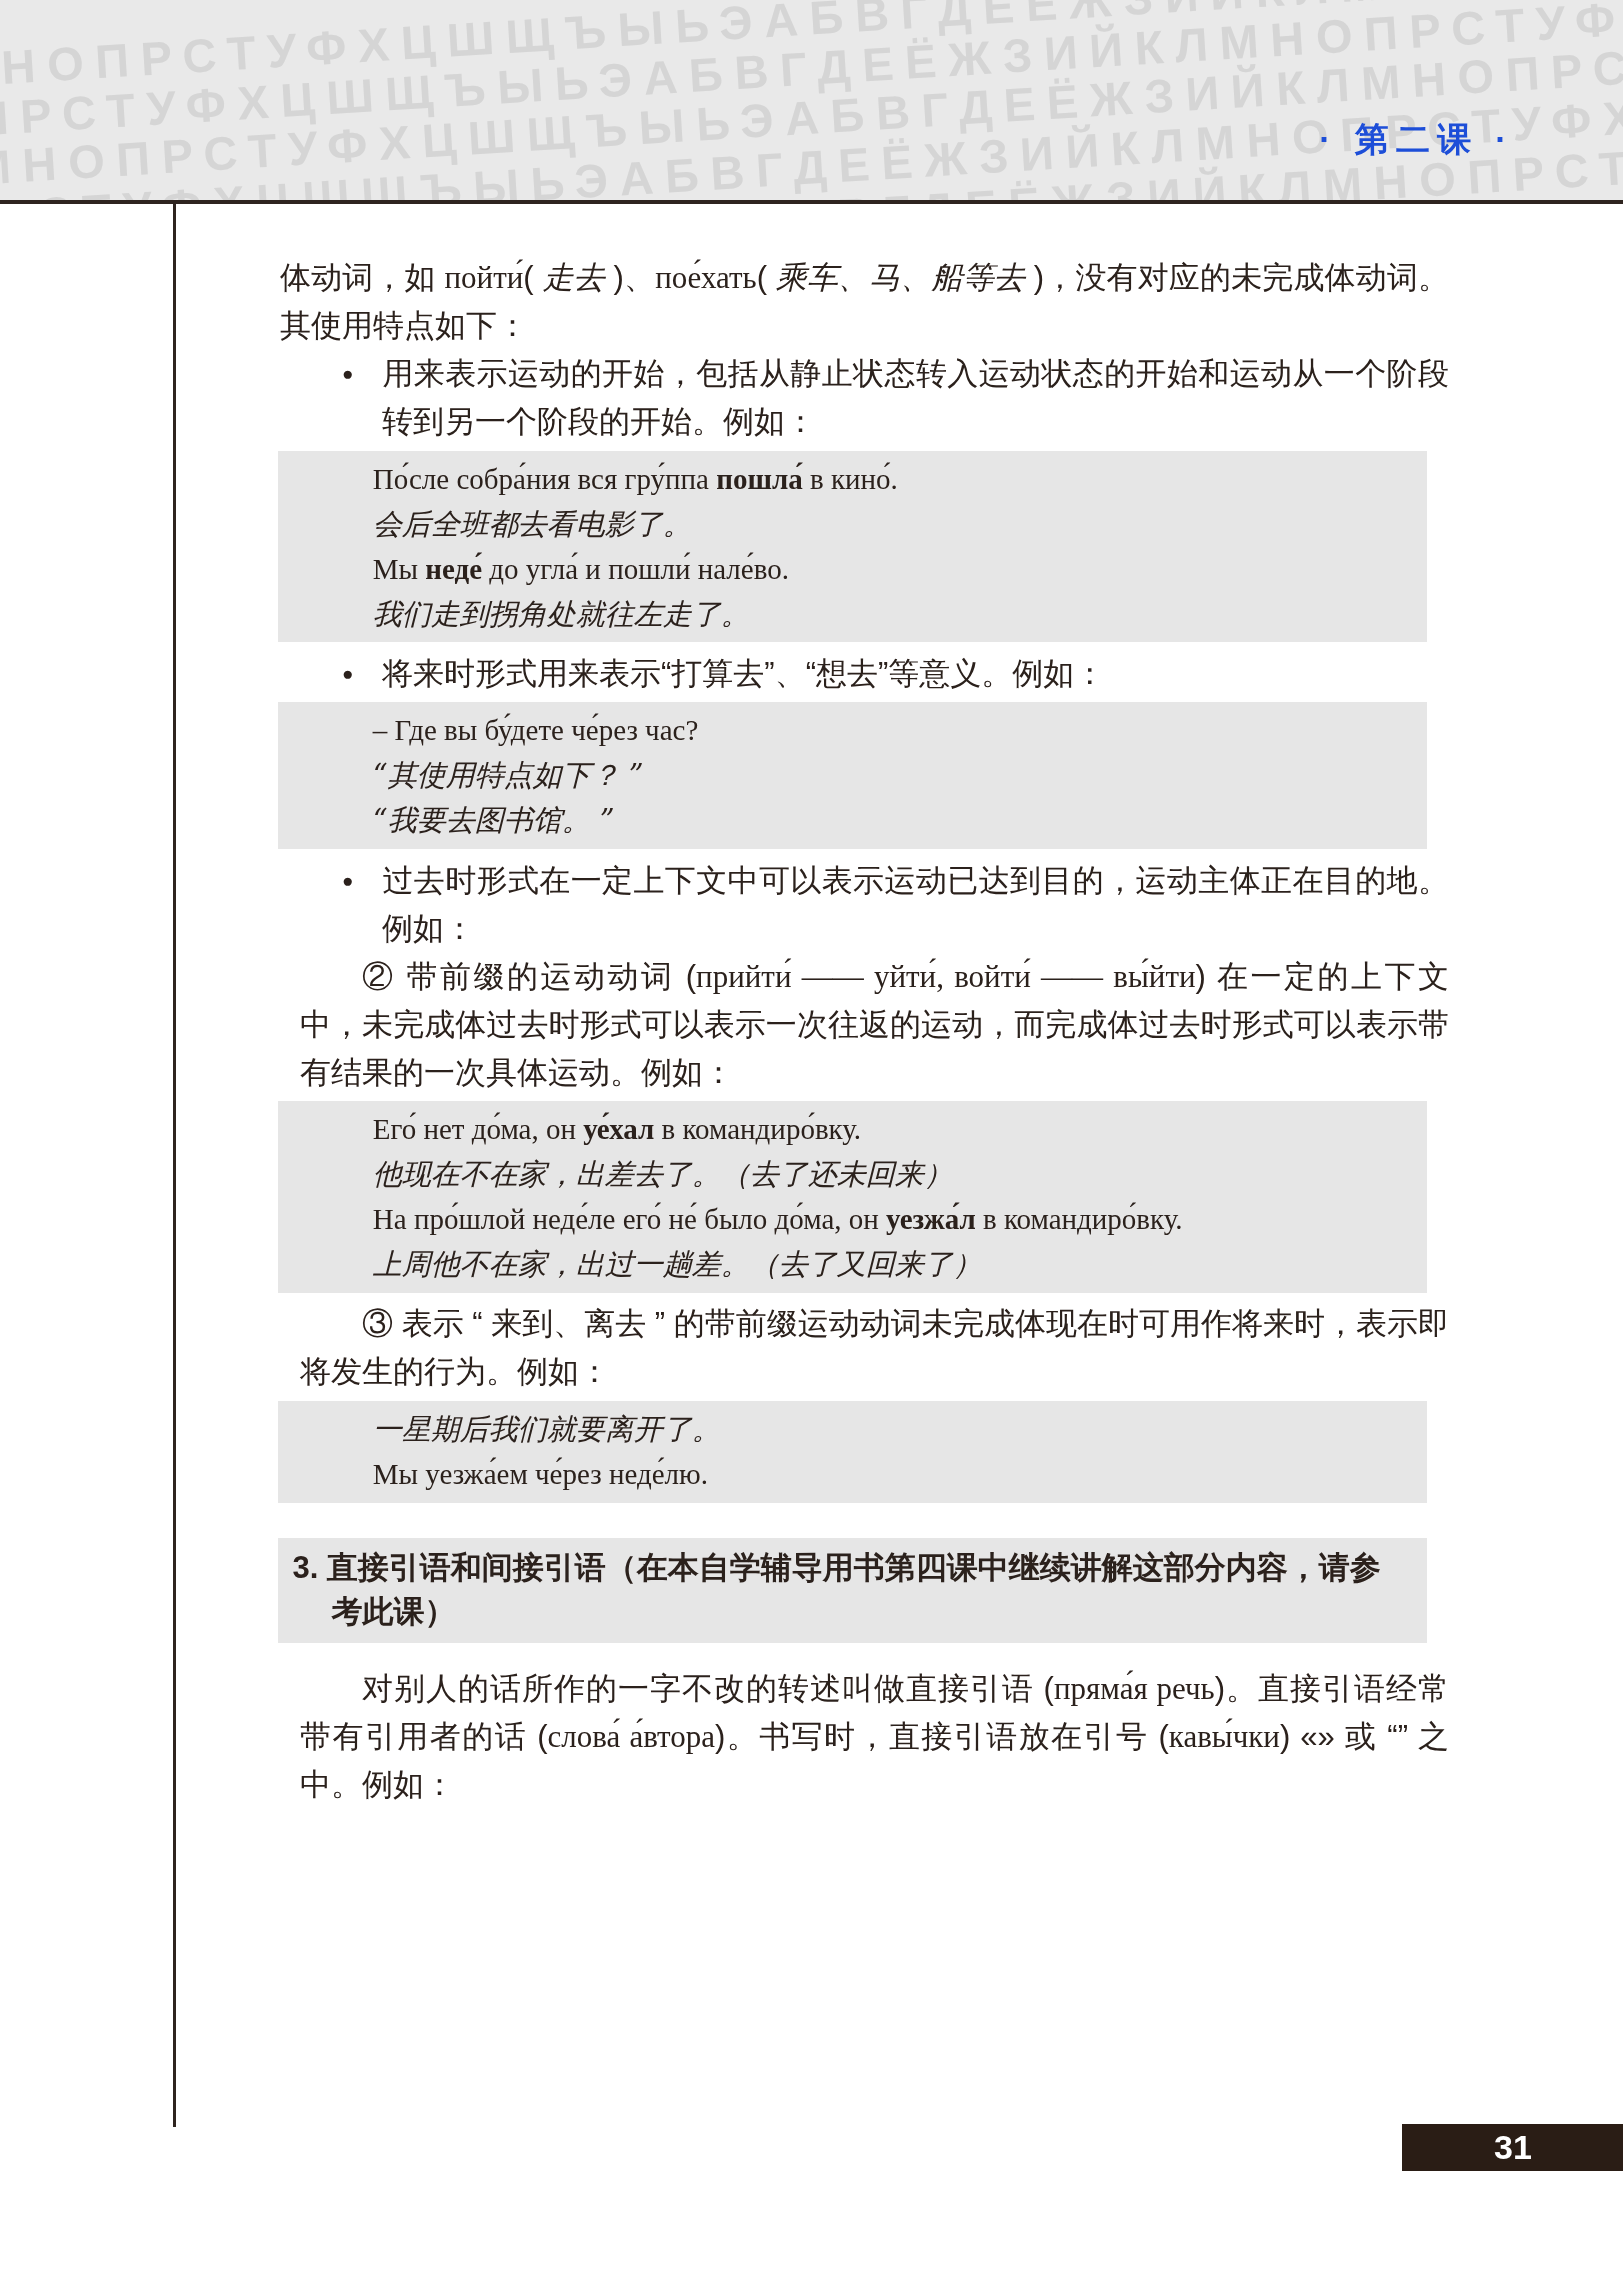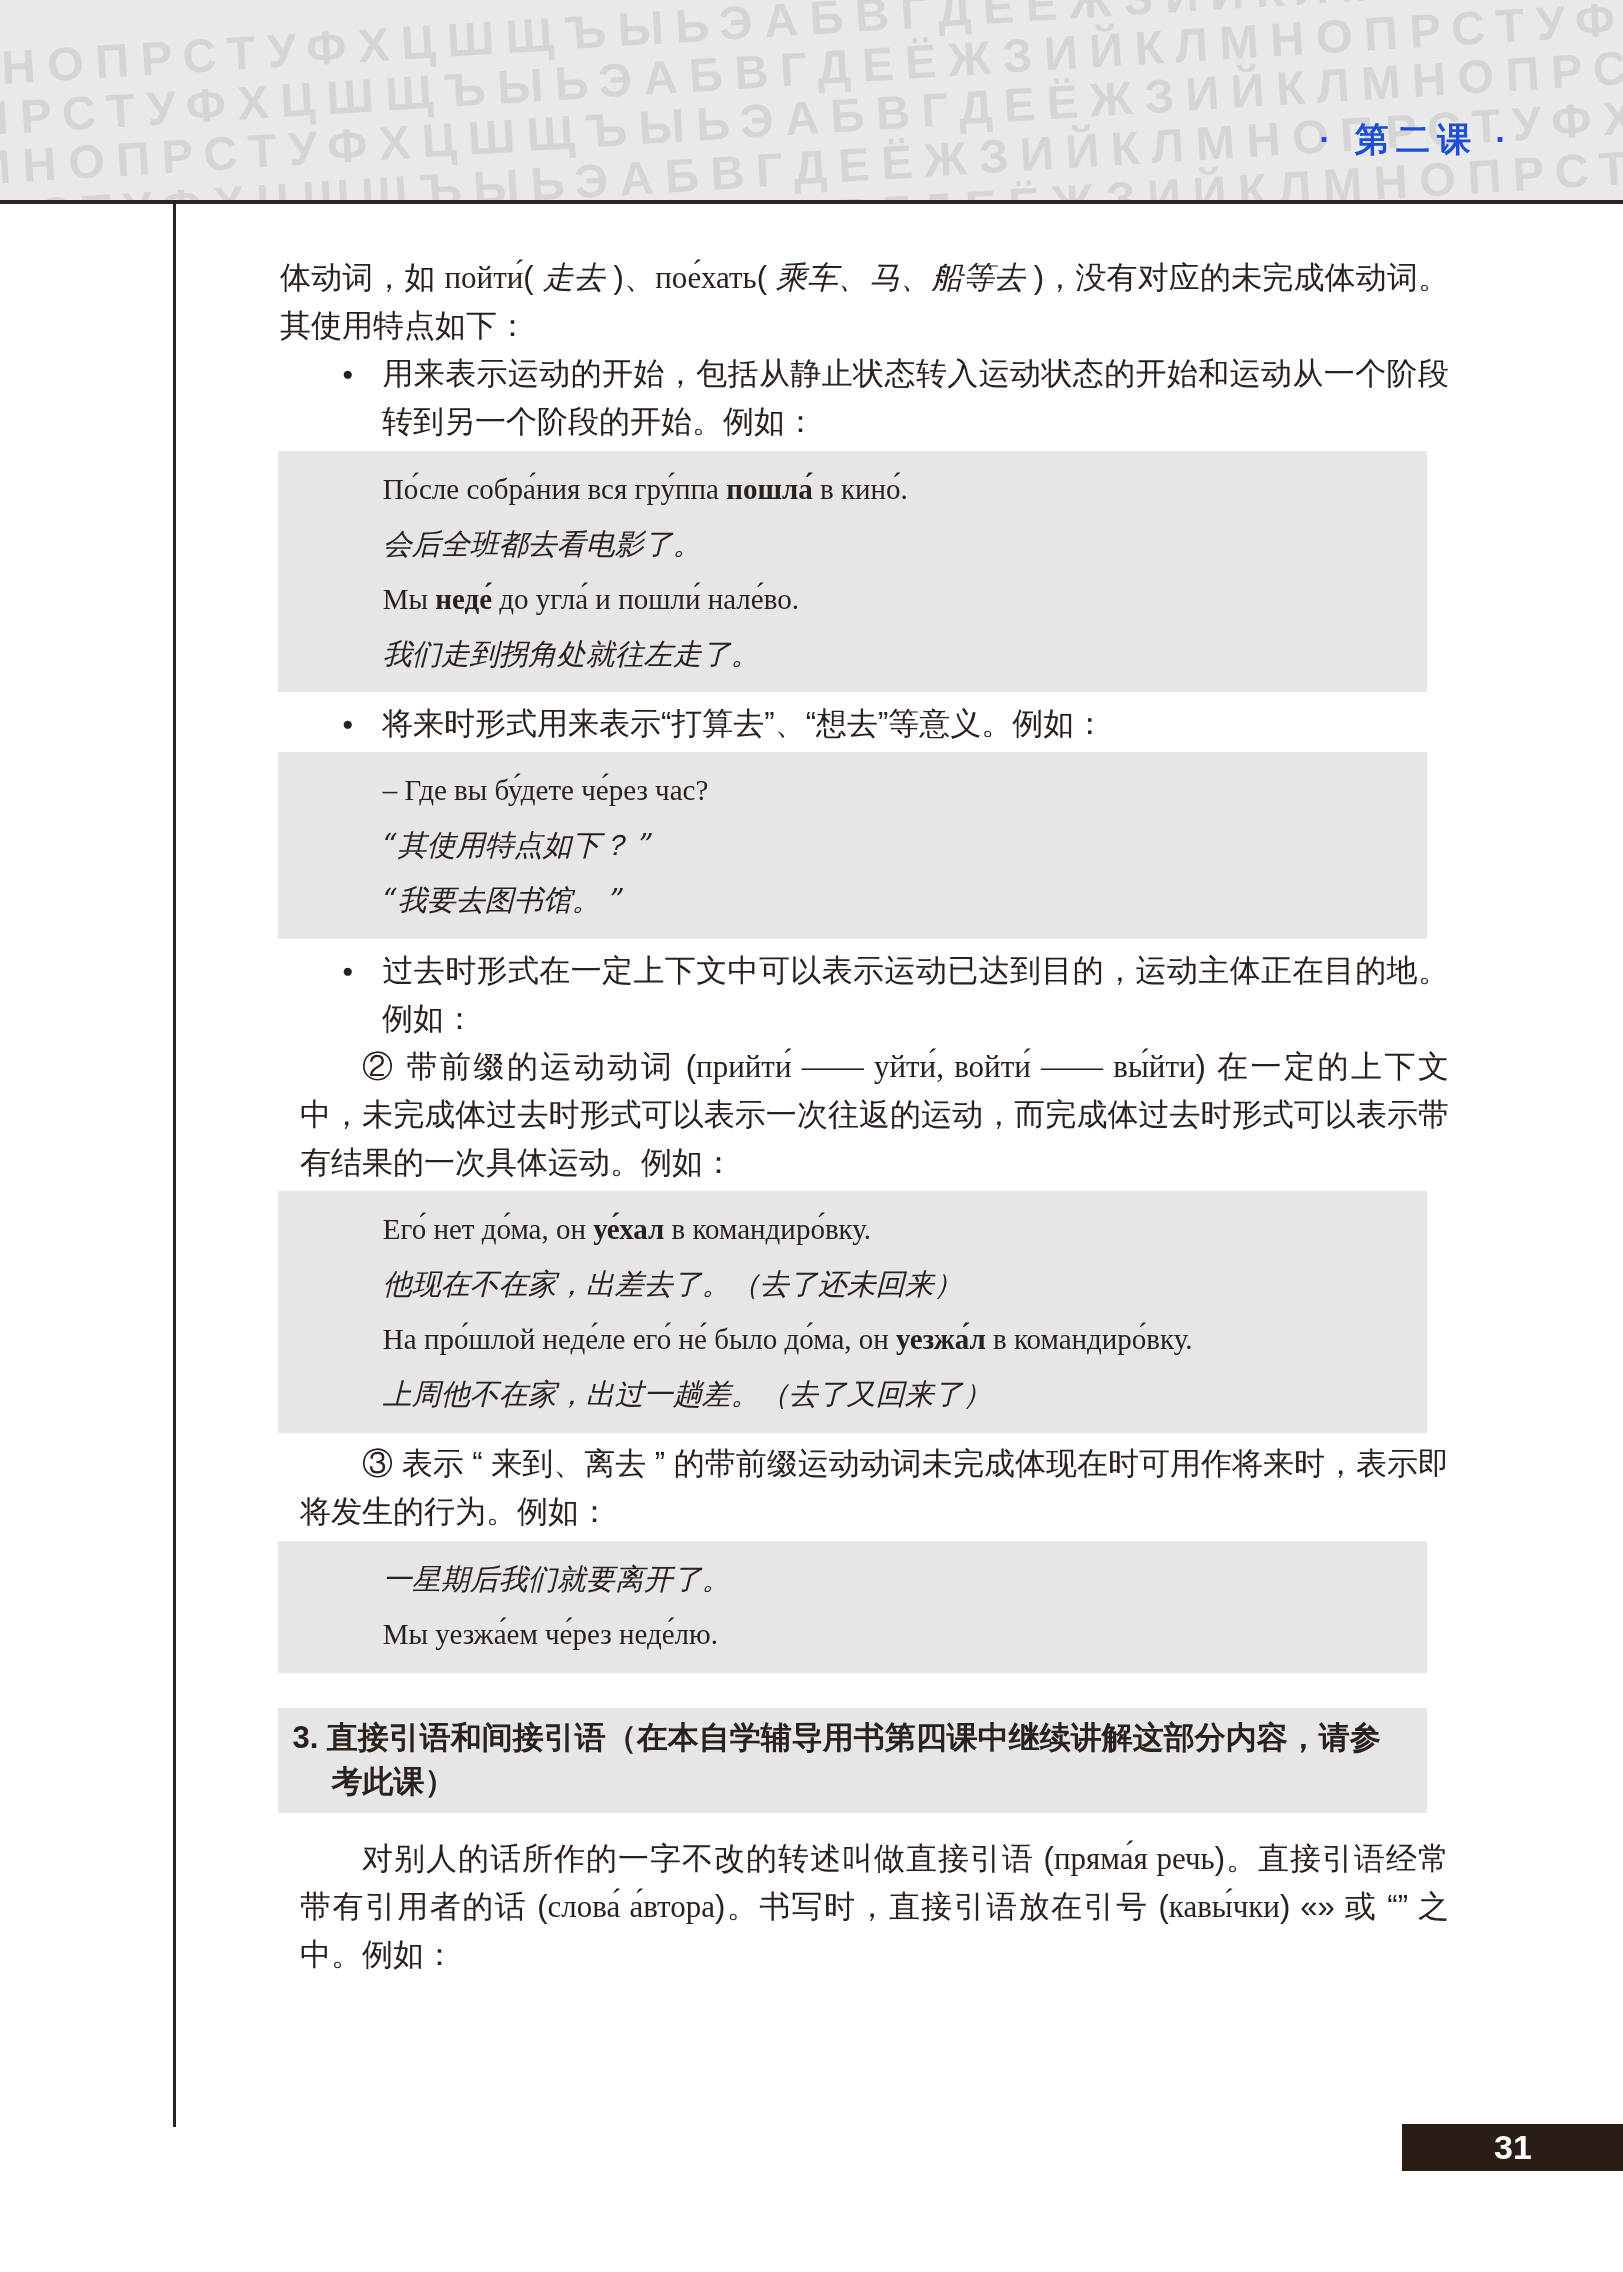--- a/index.html
+++ b/index.html
@@ -24,21 +24,21 @@
            line-height:48px;text-align:justify;}
   .content>.para:first-child{margin-top:42px;}
   .para.indent{text-indent:2em;margin-left:20px;}
 
   .bullet{margin-left:102px;text-indent:-40px;}
   .dot{display:inline-block;width:40px;text-indent:0;font-size:19px;vertical-align:3.7px;
        letter-spacing:0;}
 
   .exbox{margin:4.4px 0 7.3px -2.2px;width:1149px;box-sizing:border-box;
          padding:5.9px 22px 5.9px 95px;background:#e6e6e6;}
-  .exline{margin:10px;font-size:29px;line-height:45px;text-align:left;}
+  .exline{margin:0;font-size:29px;line-height:45px;text-align:left;}
 
   .h3box{margin:35px 0 0 -2.2px;width:1149px;box-sizing:border-box;
          padding:8.8px 22px 8.8px 14.6px;background:#e6e6e6;}
   .h3box p{margin:0;font-weight:bold;font-size:31px;line-height:44px;
            padding-left:39px;text-indent:-39px;text-align:left;}
   .content>.h3box+.para{margin-top:22px;}
 
   
   .s-cn{font-family:"Liberation Sans",sans-serif;}
   .s-cnb{font-family:"Liberation Sans",sans-serif;font-weight:bold;}

